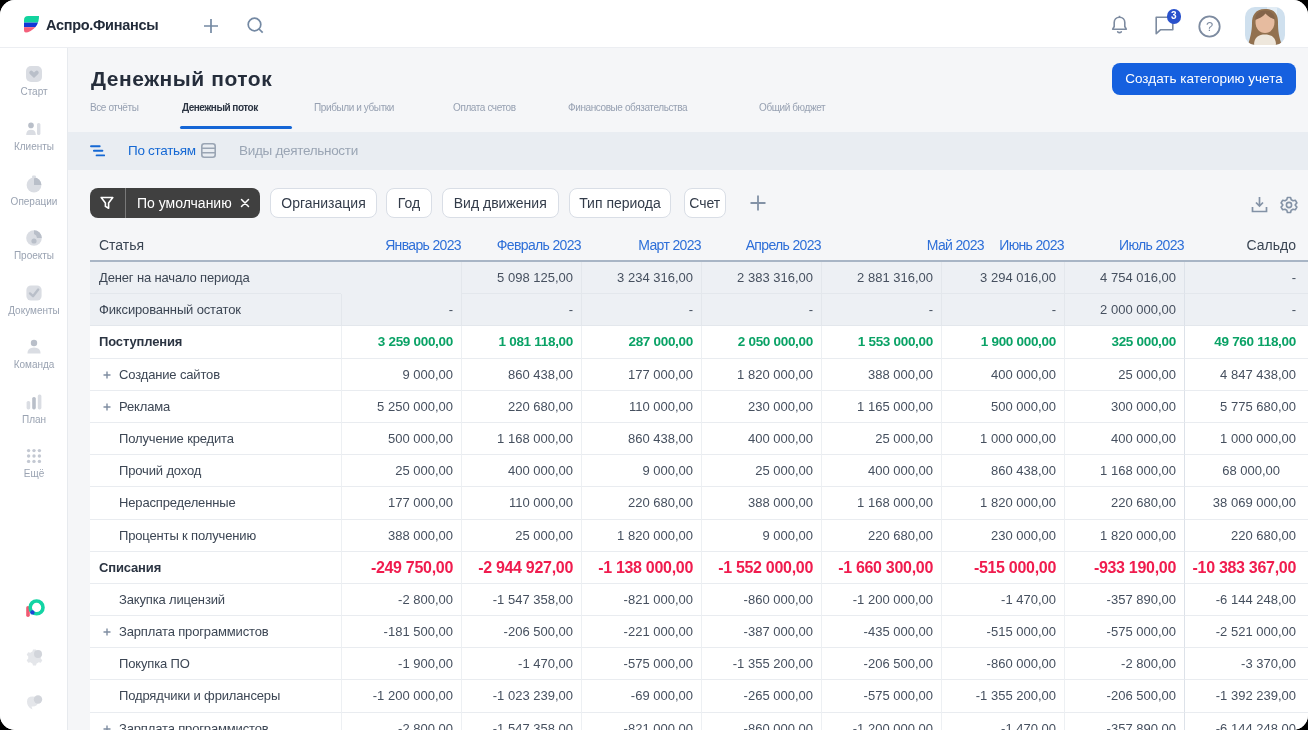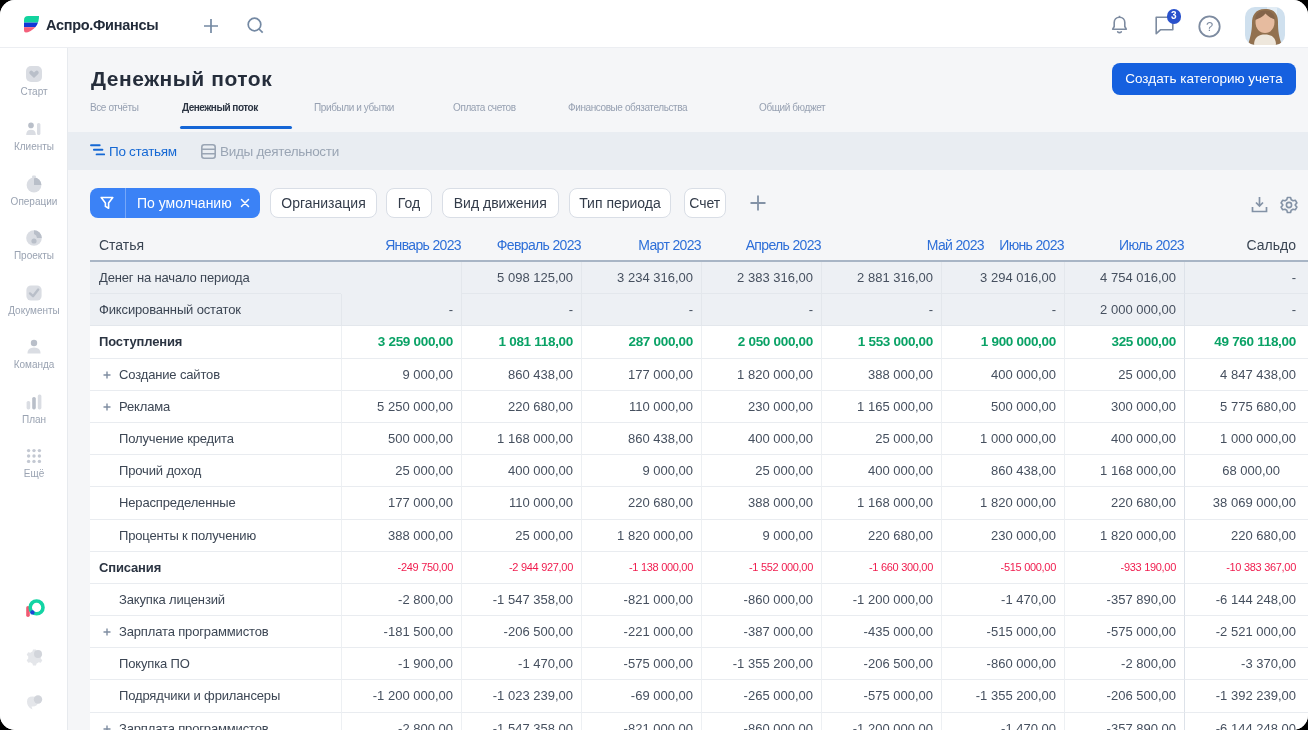--- a/index.html
+++ b/index.html
@@ -11,36 +11,36 @@
 .sideitem{position:absolute;left:0;width:68px;text-align:center}
 .sideitem .lbl{font-size:10px;color:#9aa3b2;margin-top:2px}
 .sideitem svg{display:block;margin:0 auto}
 
 .title{position:absolute;left:91px;top:64px;font-size:21px;line-height:30px;font-weight:bold;color:#252d3b;letter-spacing:0.55px}
 .btn-primary{position:absolute;left:1112px;top:63px;width:184px;height:32px;background:#1560df;border-radius:8px;color:#fff;font-size:13.5px;text-align:center;line-height:32px}
 .tab{position:absolute;top:102px;font-size:10px;letter-spacing:-0.4px;color:#97a1b2;white-space:nowrap}
 .tab.active{color:#2b3442;font-weight:bold;letter-spacing:-0.5px}
 .tabline{position:absolute;left:180px;top:126px;width:112px;height:3px;background:#1566d6;border-radius:2px}
 .subbar{position:absolute;left:68px;top:131.5px;width:1240px;height:38.5px;background:#e9edf2}
-.subitem{position:absolute;top:12px;height:38.5px;display:flex;align-items:flex-start;gap:4px;font-size:13.5px;letter-spacing:-0.3px}
+.subitem{position:absolute;top:0;height:38.5px;display:flex;align-items:center;gap:23px;font-size:13.5px;letter-spacing:-0.3px}
 
-.fgroup{position:absolute;left:90px;top:188px;width:170px;height:30px;background:#3b82f6;border-radius:8px;color:#fff;display:flex;align-items:center}
+.fgroup{position:absolute;left:90px;top:188px;width:170px;height:30px;background:#404040;border-radius:8px;color:#fff;display:flex;align-items:center}
 .chip{position:absolute;top:188px;height:30px;background:#fff;border:1px solid #d9dee6;border-radius:8px;font-size:14px;color:#333c4a;display:flex;align-items:center;justify-content:center}
 
 .table{position:absolute;left:90px;top:232px;width:1218px;height:498px}
 .thead{position:absolute;left:0;top:0;width:1218px;height:30px;border-bottom:2.5px solid #a8b5c5;font-size:14px}
 .thead .c{position:absolute;top:0;height:27px;line-height:27px;text-align:right;color:#2e6fd8;letter-spacing:-0.65px}
 .rows{position:absolute;left:0;top:30px;width:1218px}
 .row{position:relative;width:1218px;height:32.2px;background:#fff}
 .row.g{background:#edf0f4}
 .row .c{position:absolute;top:0;height:100%;border-bottom:1px solid #e9ecf0;border-left:1px solid #edf0f3;font-size:13px;color:#46505f;text-align:right;line-height:31.2px;white-space:nowrap}
 .row .lab{position:absolute;left:0;top:0;width:251px;height:100%;border-bottom:1px solid #e9ecf0;font-size:13px;letter-spacing:-0.15px;color:#3c4654;line-height:31.2px;white-space:nowrap}
 .row.g .c,.row.g .lab{border-bottom:1px solid #e3e7ec;border-left-color:#e3e7ec}
 .row.green .c{color:#0aa266;font-weight:bold;font-size:13.5px;letter-spacing:-0.3px}
-.row.red .c{color:#f01c4e;font-weight:normal;font-size:11px;letter-spacing:-0.3px}
+.row.red .c{color:#f01c4e;font-weight:bold;font-size:16px;letter-spacing:-0.3px}
 .row.green .lab,.row.red .lab{font-weight:bold;color:#2b3442}
 .row .c.saldo{border-left:1px solid #dde2e9}
 .plus{position:absolute;left:13px;top:12px}
 </style></head>
 <body>
 <div class="app">
   <div class="topbar"></div>
   <div class="side">
     <div class="sideitem" style="top:16px">
         <svg width="20" height="20" viewBox="0 0 20 20">

